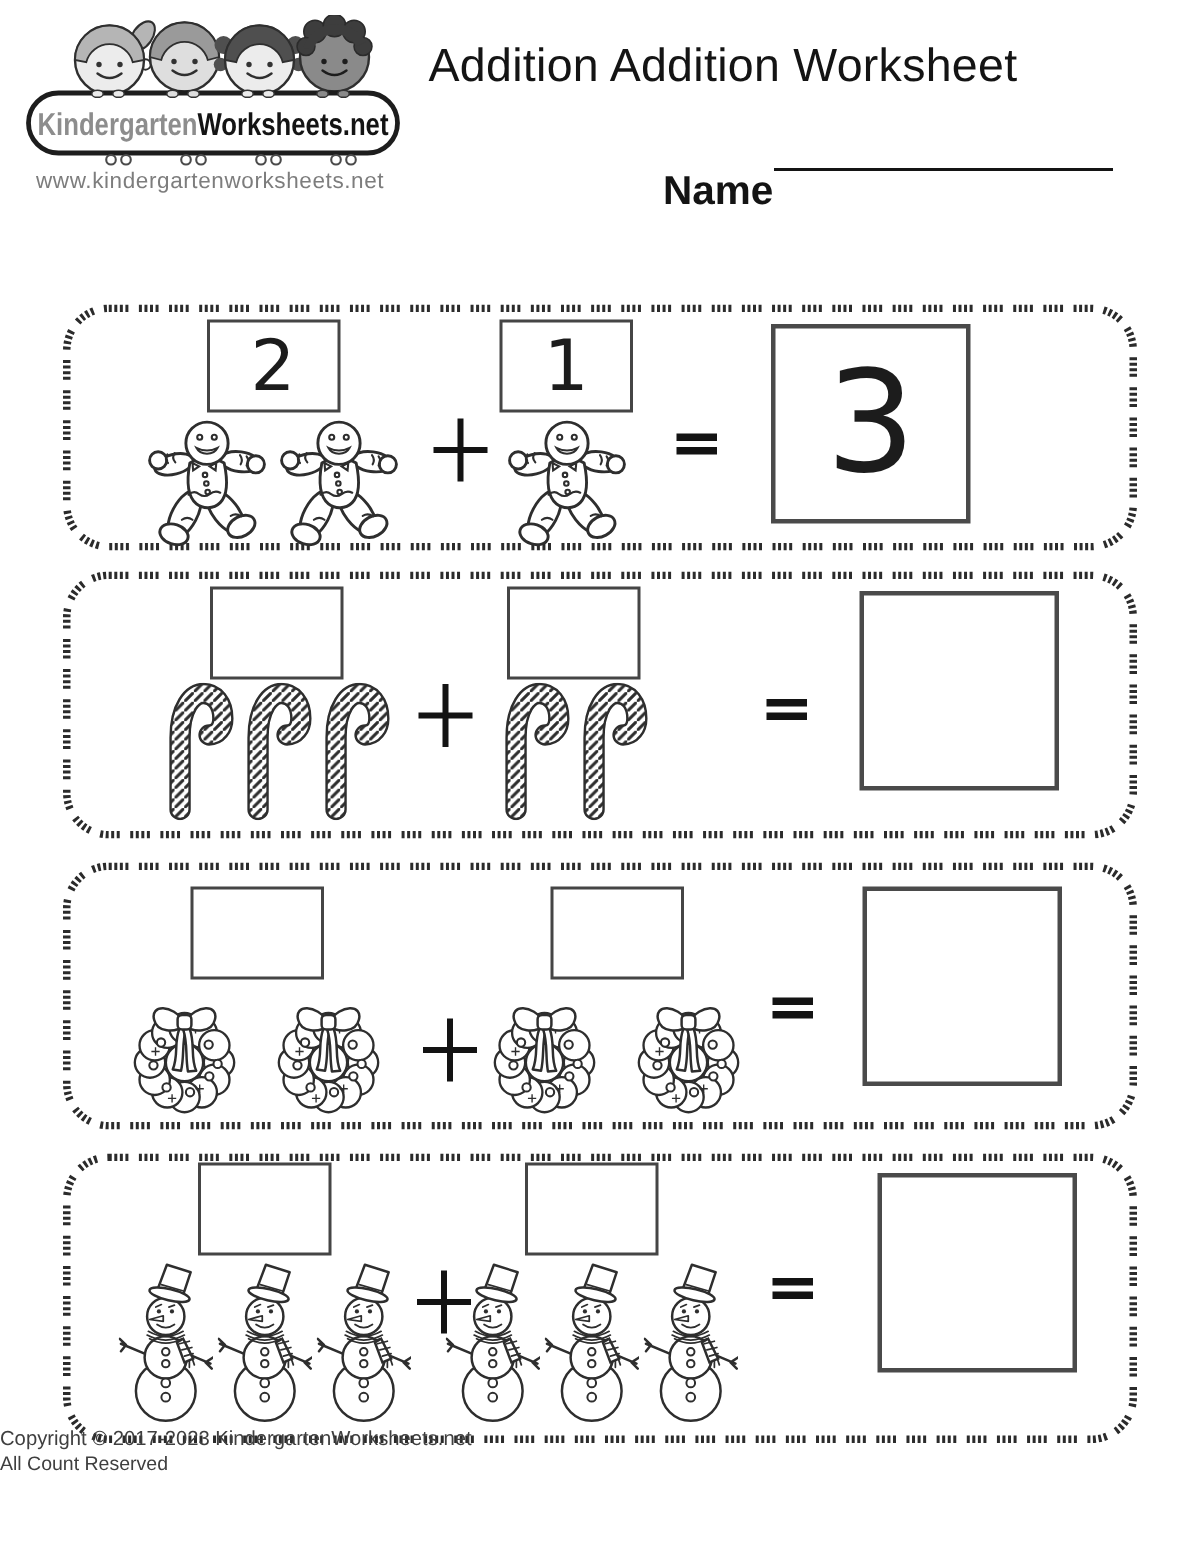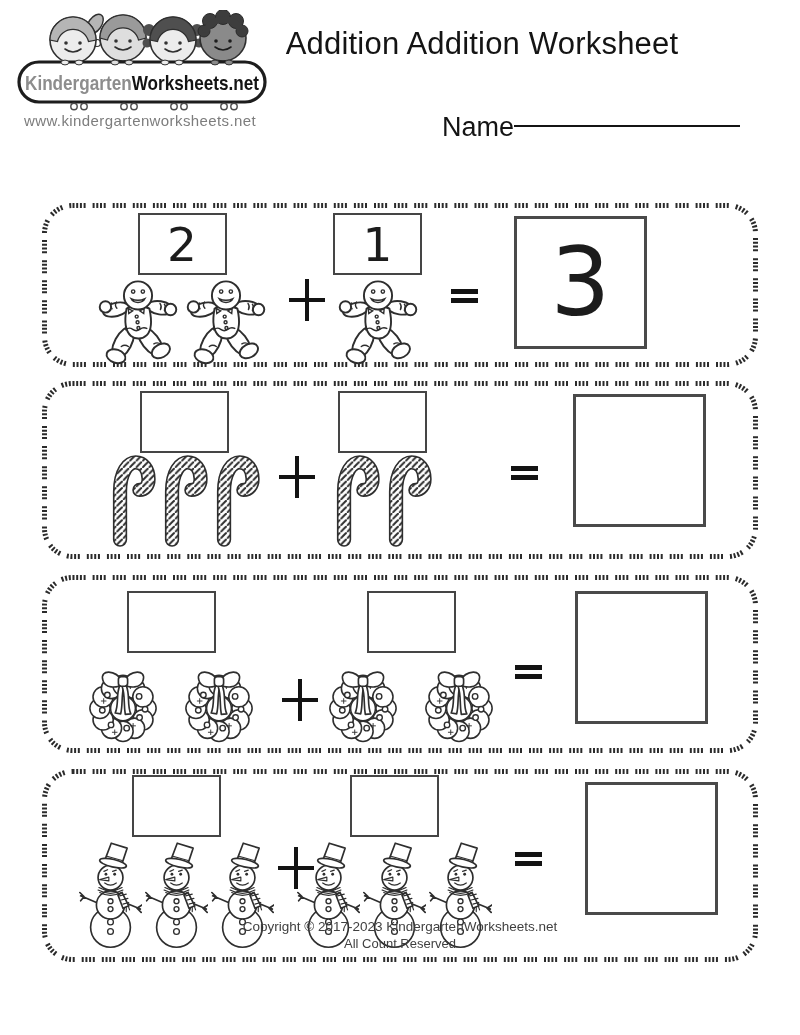--- a/index.html
+++ b/index.html
@@ -5,21 +5,21 @@
   html,body{margin:0;padding:0;background:#fff;}
   .page{
     position:relative;width:800px;height:1035px;background:#ffffff;
     font-family:"Liberation Sans", sans-serif;color:#1d1d1d;overflow:hidden;
   }
   
   .logo-svg{position:absolute;left:16px;top:10px;width:252px;height:102px;}
   .site-url{position:absolute;left:24px;top:112px;font-size:15px;letter-spacing:.4px;color:#7d7d7d;}
   .page-title{position:absolute;left:252px;top:26px;width:460px;text-align:center;
     font-size:31px;font-weight:500;letter-spacing:.2px;color:#141414;}
-  .name-row{position:absolute;left:442px;top:112px;display:flex;align-items:center;}
+  .name-row{position:absolute;left:442px;top:112px;display:flex;align-items:flex-start;font-weight:bold;}
   .name-label{font-size:27px;color:#141414;}
   .name-line{width:226px;border-bottom:2.2px solid #141414;margin-bottom:4px;}
   .instruction{position:absolute;left:0;top:172px;width:100%;text-align:center;
     font-size:18.5px;color:#1a1a1a;}
   
   .panels{position:absolute;left:42px;top:203px;width:716px;}
   .panel{position:relative;width:716px;}
   .pborder{position:absolute;left:0;top:0;}
   .prow{position:relative;display:flex;align-items:flex-start;height:100%;}
   .group{display:flex;flex-direction:column;align-items:center;}
@@ -36,21 +36,21 @@
   .eqs{position:absolute;width:27px;height:13.5px;}
   .eqs::before{content:"";position:absolute;left:0;top:0;width:27px;height:4.6px;background:#131313;}
   .eqs::after{content:"";position:absolute;left:0;bottom:0;width:27px;height:4.6px;background:#131313;}
   
   .icon{display:block;}
   .icon-gingerbread-man{width:88px;height:88px;}
   .icon-candy-cane{width:48px;height:92px;margin:0 2px;}
   .icon-wreath{width:94px;height:92px;margin:0 1px;}
   .icon-snowman{width:63px;height:112px;margin:0 1.5px;}
   
-  .footer{position:absolute;left:0;top:919px;width:100%;text-align:center;color:#3f3f3f;}
+  .footer{position:absolute;left:0;top:951px;width:100%;color:#3f3f3f;}
   .footer .l1{font-size:13.5px;}
   .footer .l2{font-size:13px;margin-top:2px;}
   .defs-hidden{position:absolute;width:0;height:0;overflow:hidden;}
 </style>
 </head>
 <body>
 
 <svg class="defs-hidden" aria-hidden="true">
   <defs>
     <pattern id="cane-stripes" patternUnits="userSpaceOnUse" width="7" height="7">

